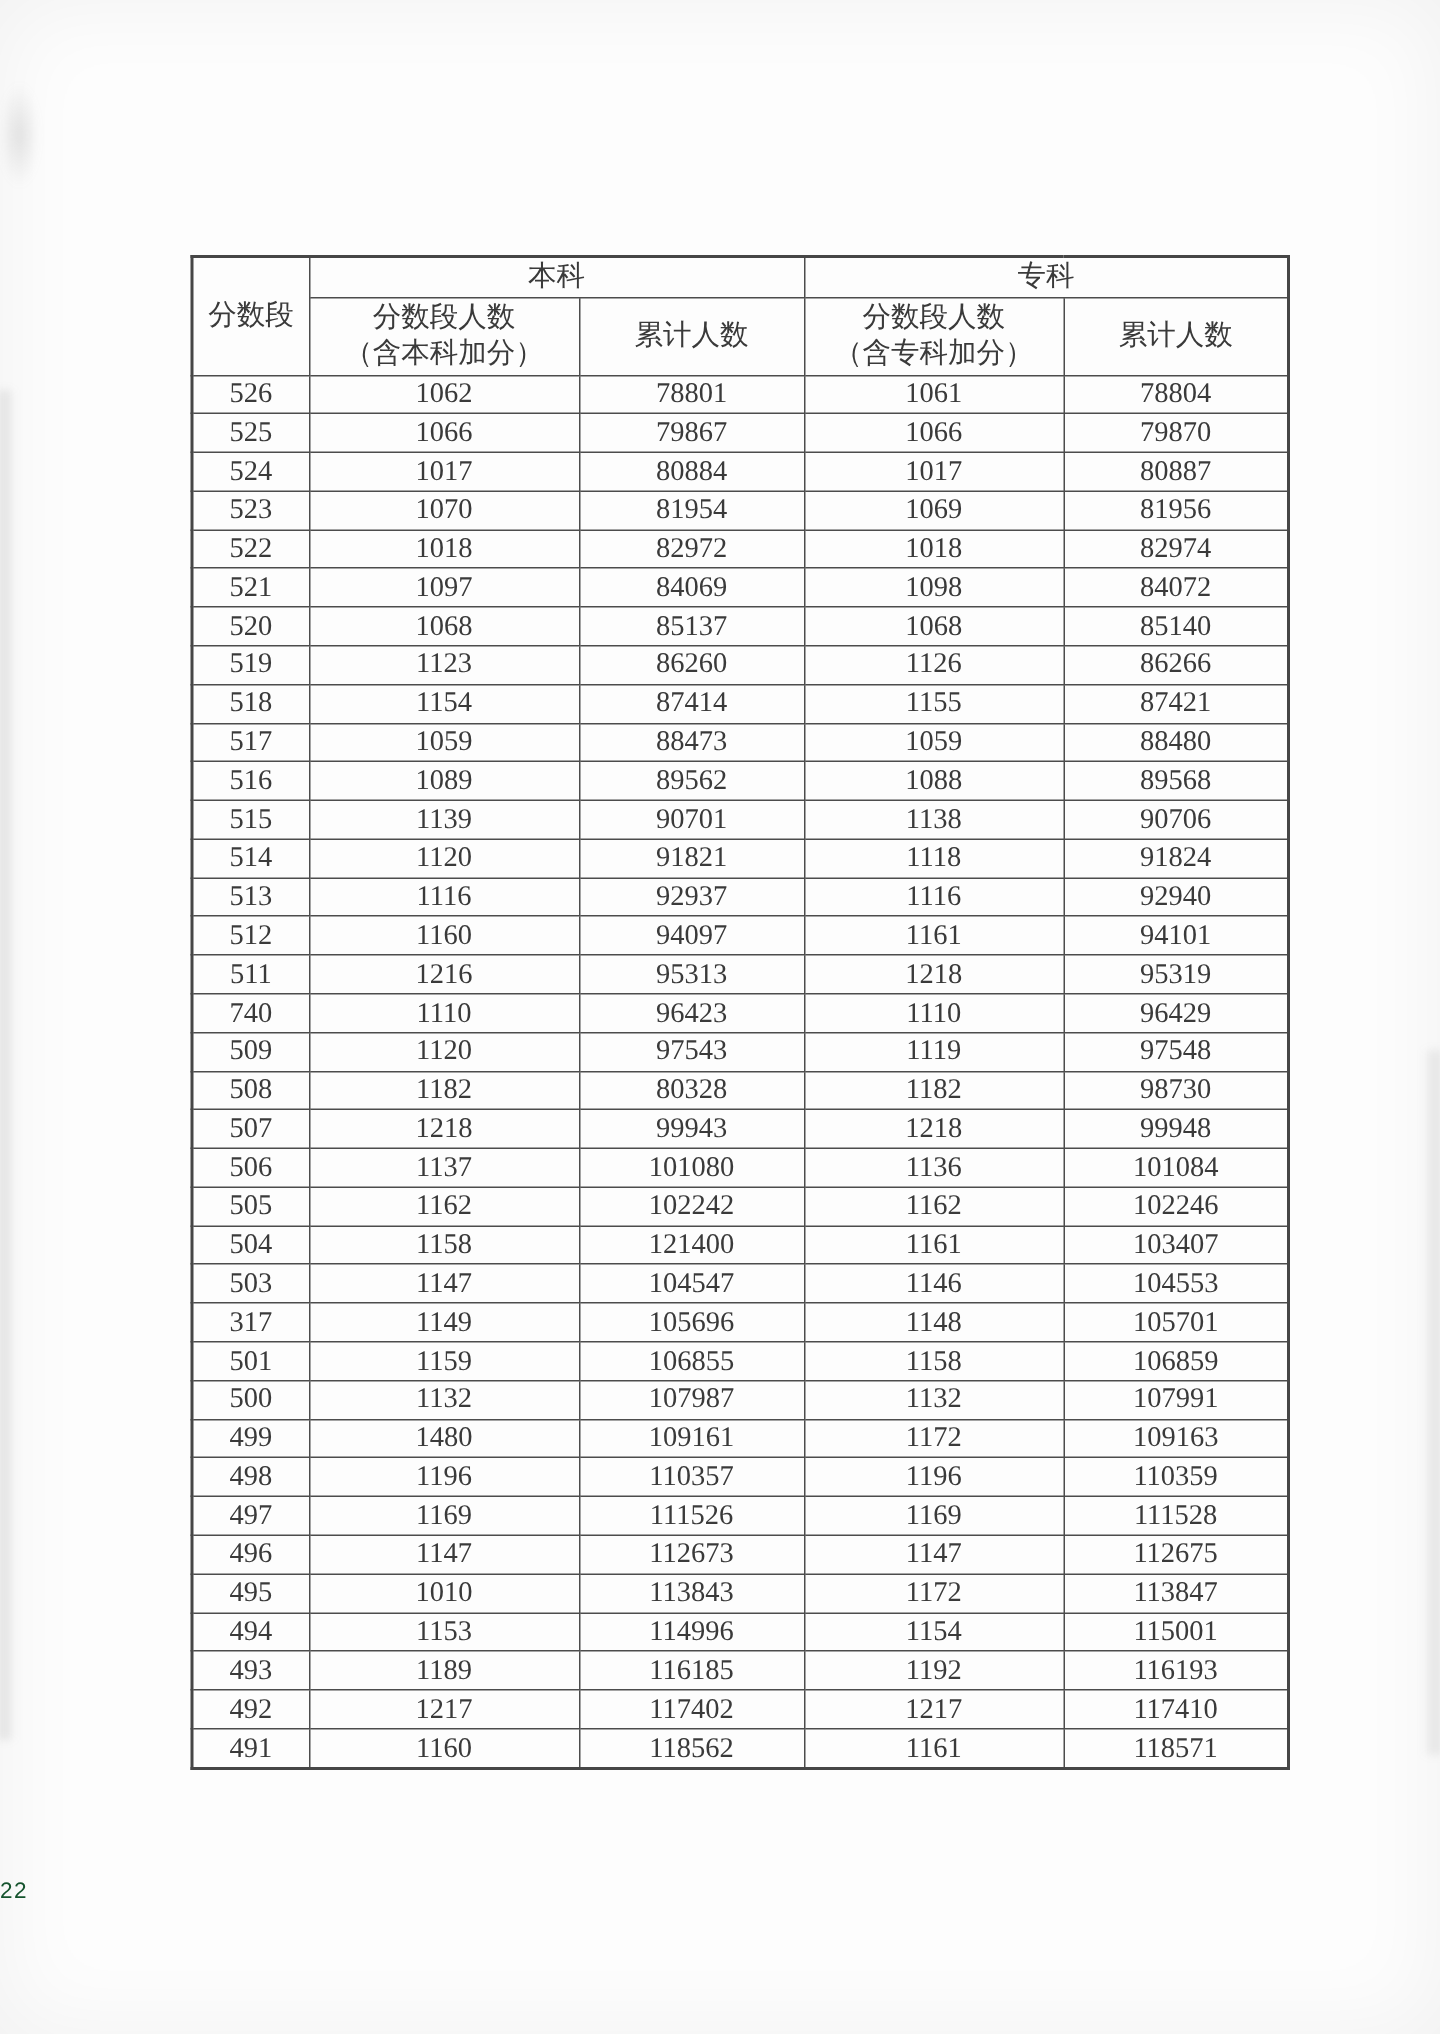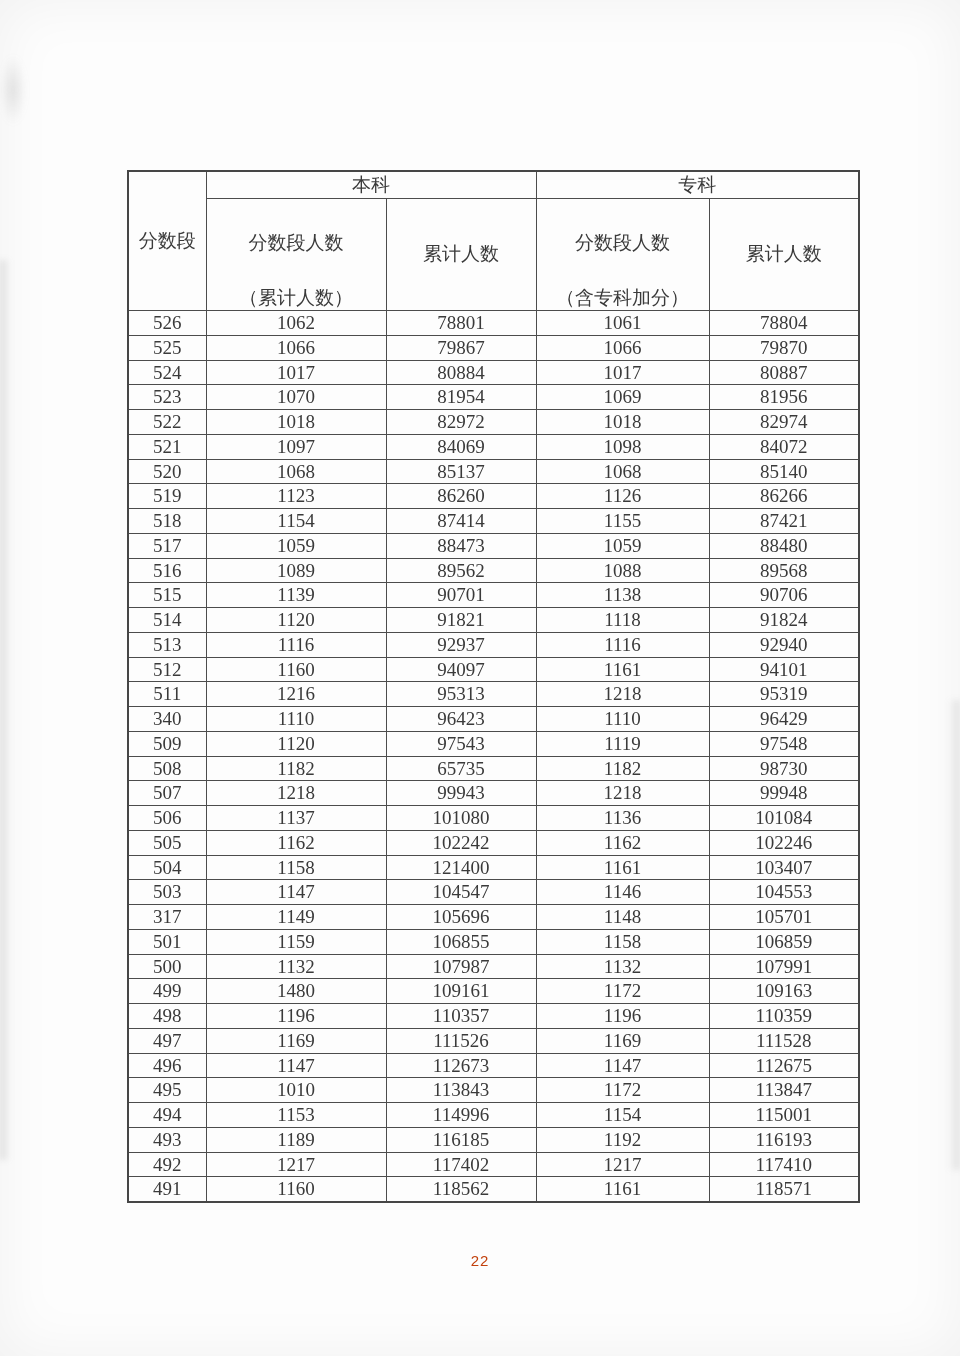--- a/index.html
+++ b/index.html
@@ -45,30 +45,30 @@
     vertical-align: middle;
     font-weight: normal;
     font-size: 19px;
     line-height: 1.25;
     overflow: hidden;
     white-space: nowrap;
   }
   table.score-table { border: 2px solid #464646; }
   tr.h1 { height: 27px; }
   tr.h2 { height: 52px; }
-  .hline { display: block; margin-top: 32px; }
+  .hline { display: block; }
 
   .page-number {
     position: absolute;
     left: 0; top: 1252px;
     width: 960px;
-    text-align: center;
+    text-align: left;
     font-family: "Liberation Sans", "DejaVu Sans", sans-serif;
     font-size: 15px;
-    color: #c2410c;
+    color: #14532d;
     letter-spacing: 1px;
   }
 </style>
 </head>
 <body>
 
 <div class="page">
 
   <div class="smudge smudge-left"></div>
   <div class="smudge smudge-topleft"></div>
@@ -84,21 +84,21 @@
     </colgroup>
     <thead>
       <tr class="h1">
         <th rowspan="2">分数段</th>
         <th colspan="2">本科</th>
         <th colspan="2">专科</th>
       </tr>
       <tr class="h2">
         <th>
           <span class="hline">分数段人数</span>
-          <span class="hline">（累计人数）</span>
+          <span class="hline">（含本科加分）</span>
         </th>
         <th>累计人数</th>
         <th>
           <span class="hline">分数段人数</span>
           <span class="hline">（含专科加分）</span>
         </th>
         <th>累计人数</th>
       </tr>
     </thead>
     <tbody>
@@ -208,37 +208,37 @@
           <td>94101</td>
         </tr>
         <tr>
           <td>511</td>
           <td>1216</td>
           <td>95313</td>
           <td>1218</td>
           <td>95319</td>
         </tr>
         <tr>
-          <td>340</td>
+          <td>740</td>
           <td>1110</td>
           <td>96423</td>
           <td>1110</td>
           <td>96429</td>
         </tr>
         <tr>
           <td>509</td>
           <td>1120</td>
           <td>97543</td>
           <td>1119</td>
           <td>97548</td>
         </tr>
         <tr>
           <td>508</td>
           <td>1182</td>
-          <td>65735</td>
+          <td>80328</td>
           <td>1182</td>
           <td>98730</td>
         </tr>
         <tr>
           <td>507</td>
           <td>1218</td>
           <td>99943</td>
           <td>1218</td>
           <td>99948</td>
         </tr>

